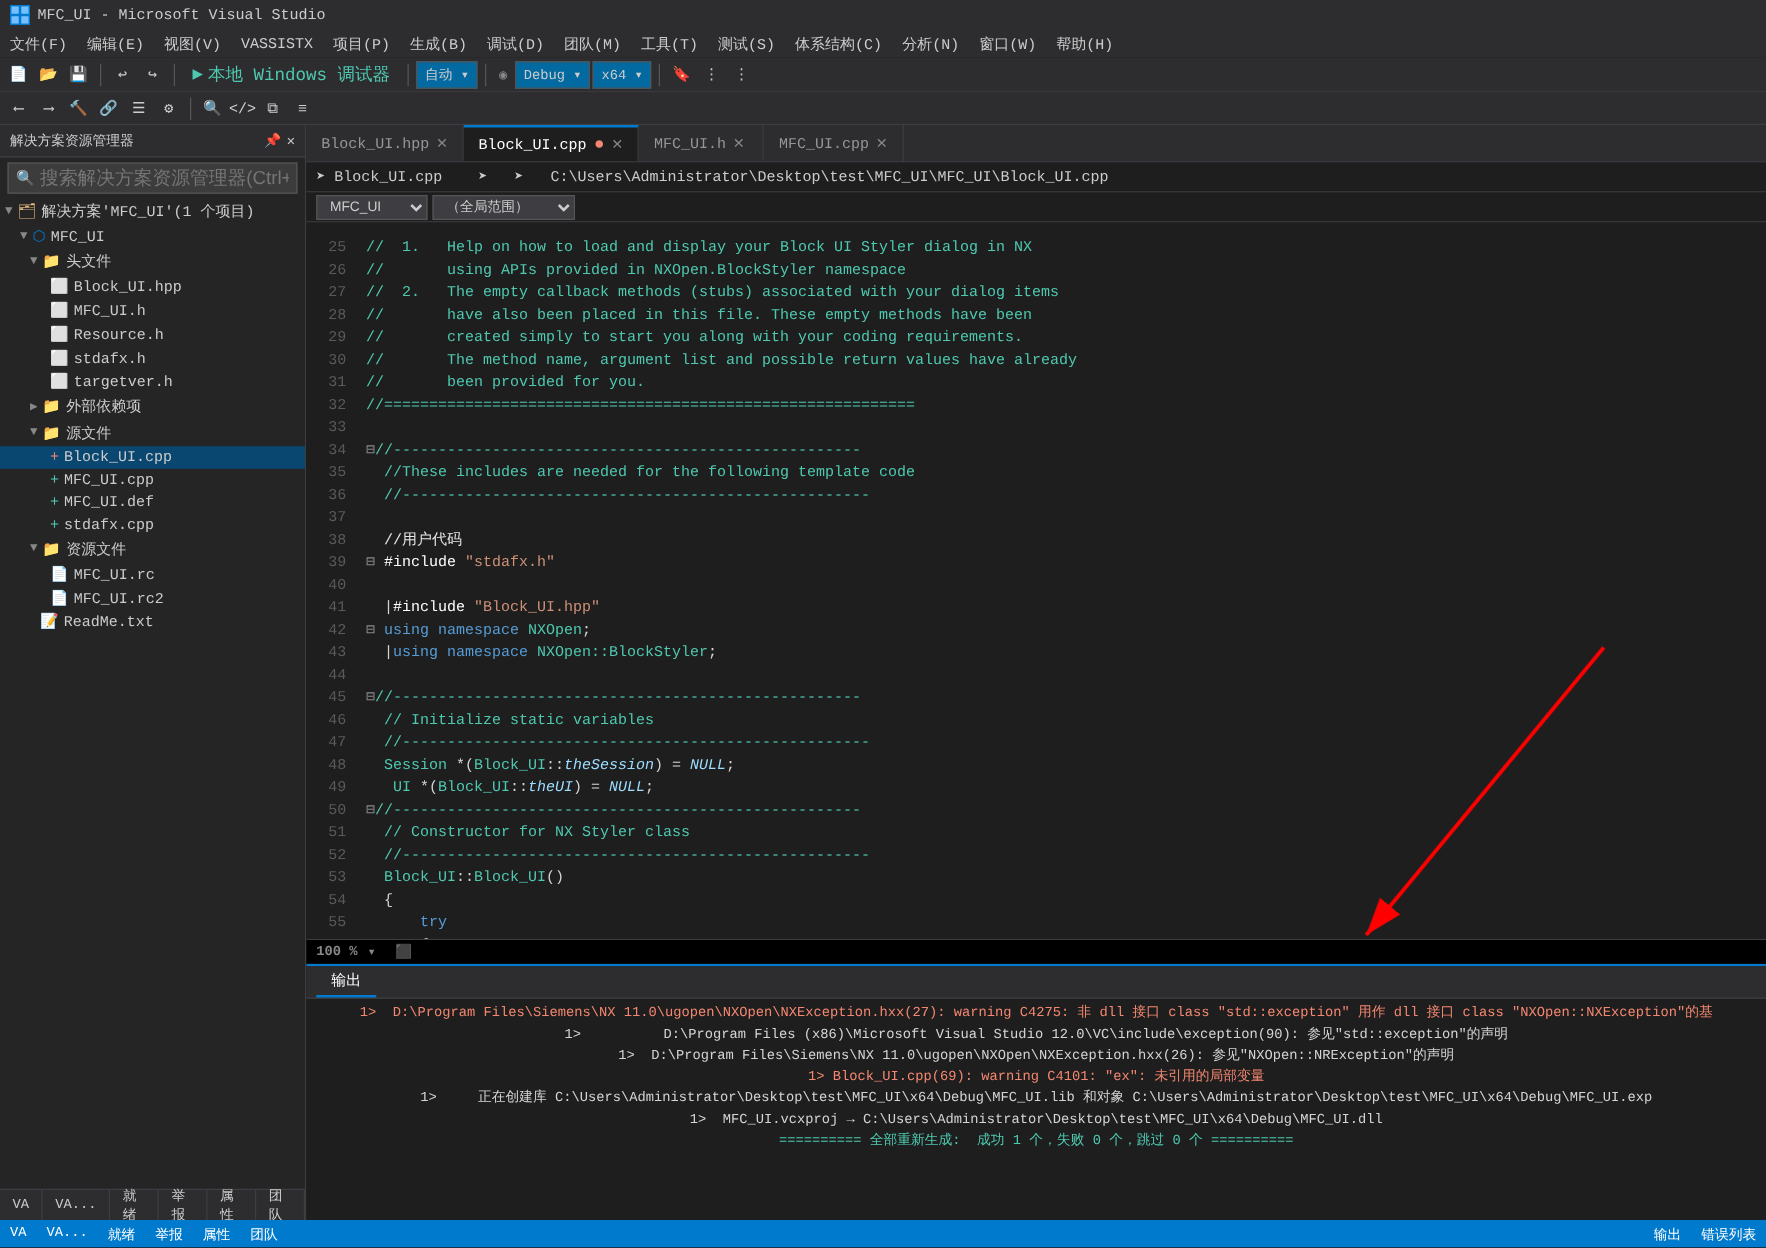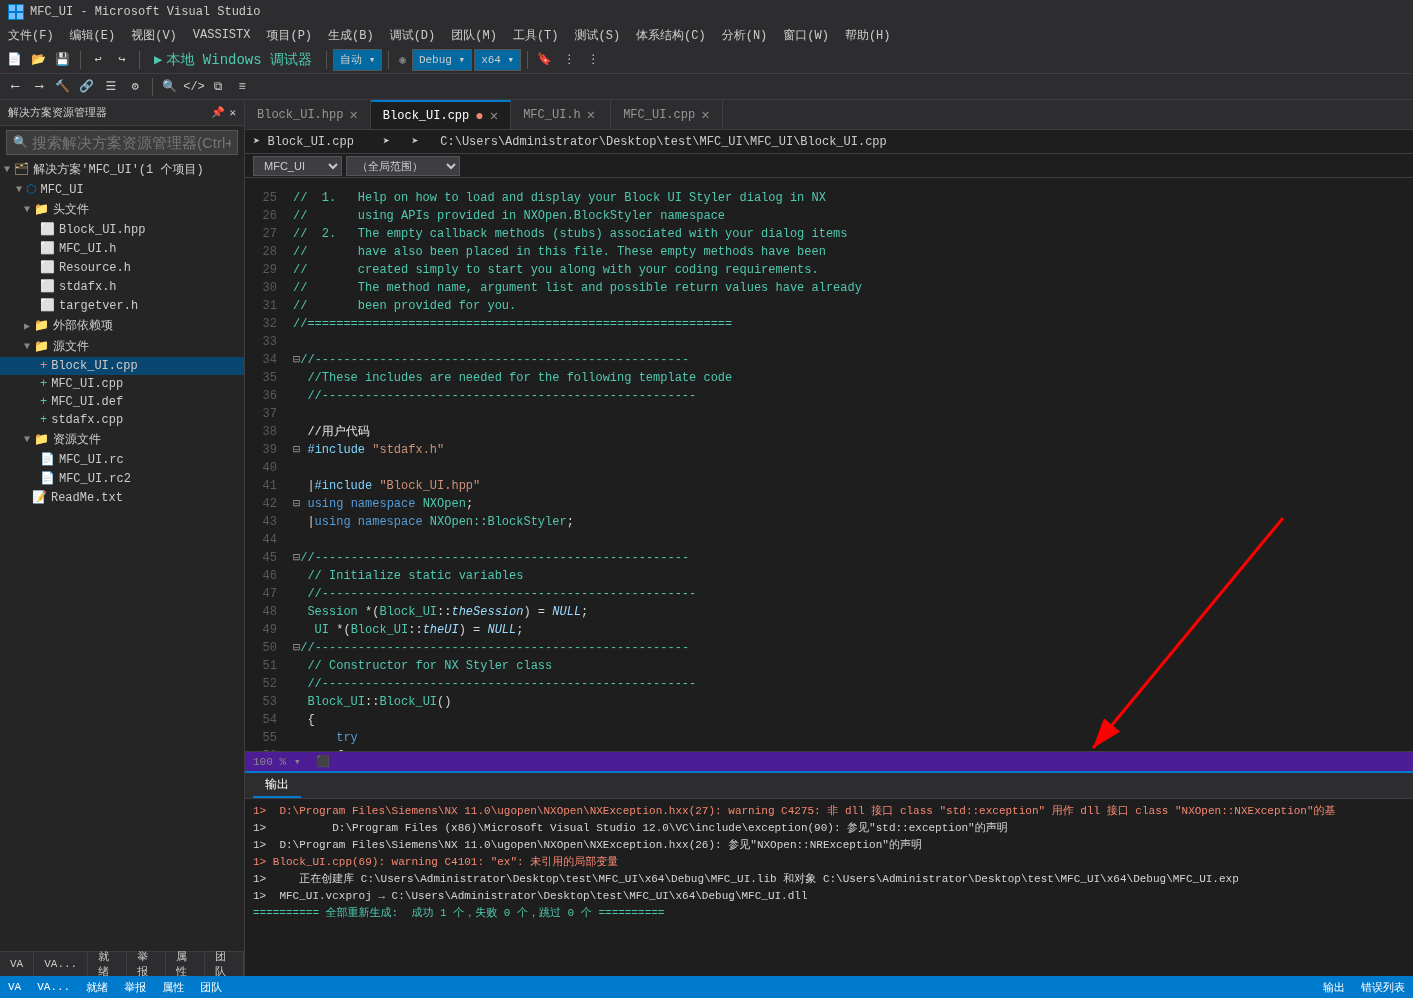--- a/index.html
+++ b/index.html
@@ -307,35 +307,36 @@
     }
 
     
     .c-comment { color: #4ec9b0; }
     .c-keyword { color: #569cd6; }
     .c-string { color: #ce9178; }
     .c-type { color: #4ec9b0; }
     .c-italic { font-style: italic; color: #9cdcfe; }
     .c-null { font-style: italic; color: #9cdcfe; }
     .c-namespace { color: #4ec9b0; }
-    .c-include { color: #7dd3fc; }
+    .c-include { color: #ffffff; }
     .c-usercode { color: #e5e5e5; text-align: right; }
 
     
     .zoom-bar {
-      background: #4c1d95;
+      background: #000000;
       height: 20px;
       display: flex;
       align-items: center;
       padding: 0 8px;
       font-size: 11px;
       color: #888;
       flex-shrink: 0;
       border-top: 1px solid #3e3e42;
       gap: 8px;
+      font-weight: bold;
     }
 
     
     .output-panel {
       height: 205px;
       background: #1e1e1e;
       display: flex;
       flex-direction: column;
       flex-shrink: 0;
       border-top: 2px solid #007acc;
@@ -375,21 +376,21 @@
       flex-shrink: 0;
     }
     .output-content {
       flex: 1;
       overflow: auto;
       padding: 4px 8px;
       font-size: 11px;
       line-height: 17px;
       color: #d4d4d4;
     }
-    .output-line { white-space: pre-wrap; word-break: break-all; }
+    .output-line { white-space: pre-wrap; word-break: break-all; text-align: center; }
     .output-warning { color: #f48771; }
     .output-info { color: #d4d4d4; }
     .output-success { color: #4ec9b0; }
 
     
     .status-bar {
       background: #007acc;
       color: white;
       height: 22px;
       display: flex;

